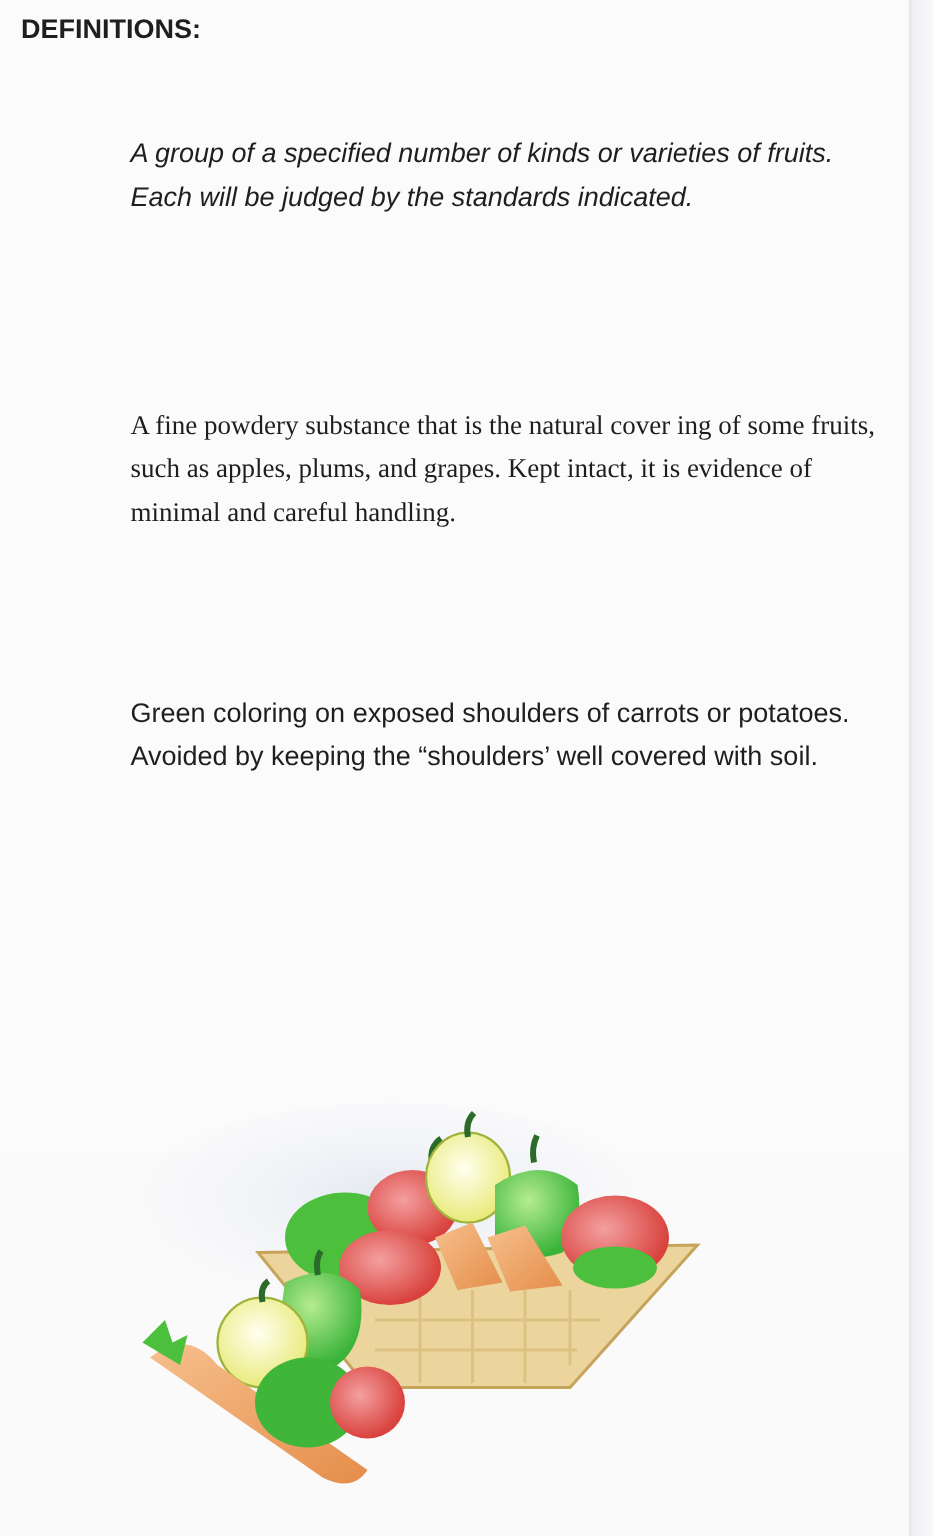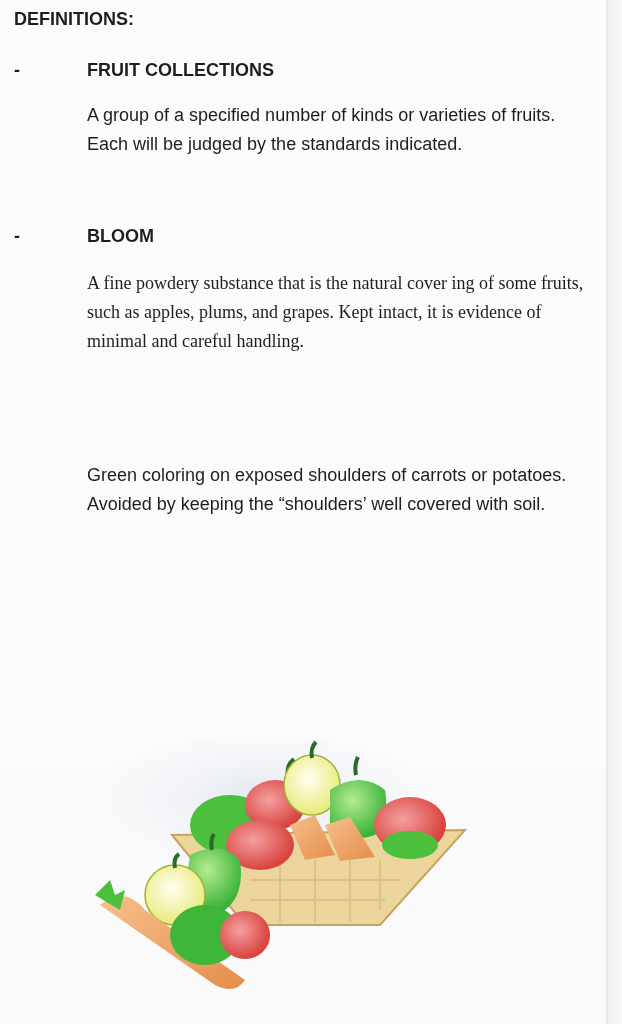--- a/index.html
+++ b/index.html
@@ -39,28 +39,22 @@
 </style>
 </head>
 <body>
 
 <div class="page">
 
   <div class="ghost" style="top:6px;left:370px;width:200px;">&nbsp;</div>
 
   <div class="title">DEFINITIONS:</div>
 
-  <div class="term" style="top:60px;">
-    <span class="dash">-</span><span>FRUIT COLLECTIONS</span>
-  </div>
-  <div class="def" style="top:101px;">A group of a specified number of kinds or varieties of fruits.  Each will be judged by the standards indicated.</div>
+  <div class="def" style="top:88px;font-style:italic;">A group of a specified number of kinds or varieties of fruits.  Each will be judged by the standards indicated.</div>
 
-  <div class="term" style="top:226px;">
-    <span class="dash">-</span><span>BLOOM</span>
-  </div>
   <div class="def" style="top:269px;font-family:Liberation Serif, serif;">A fine powdery substance that is the natural cover ing of some fruits, such as apples, plums, and grapes.  Kept intact, it is evidence of minimal and careful handling.</div>
 
   <div class="def" style="top:461px;">Green coloring on exposed shoulders of carrots or potatoes.  Avoided by keeping the “shoulders’ well covered with soil.</div>
 
   <svg class="art" viewBox="0 0 400 260">
     <defs>
       <radialGradient id="shadow" cx="50%" cy="40%" r="60%">
         <stop offset="0%" stop-color="#dfe6ef" stop-opacity="0.9"></stop>
         <stop offset="100%" stop-color="#fcfbfc" stop-opacity="0"></stop>
       </radialGradient>

